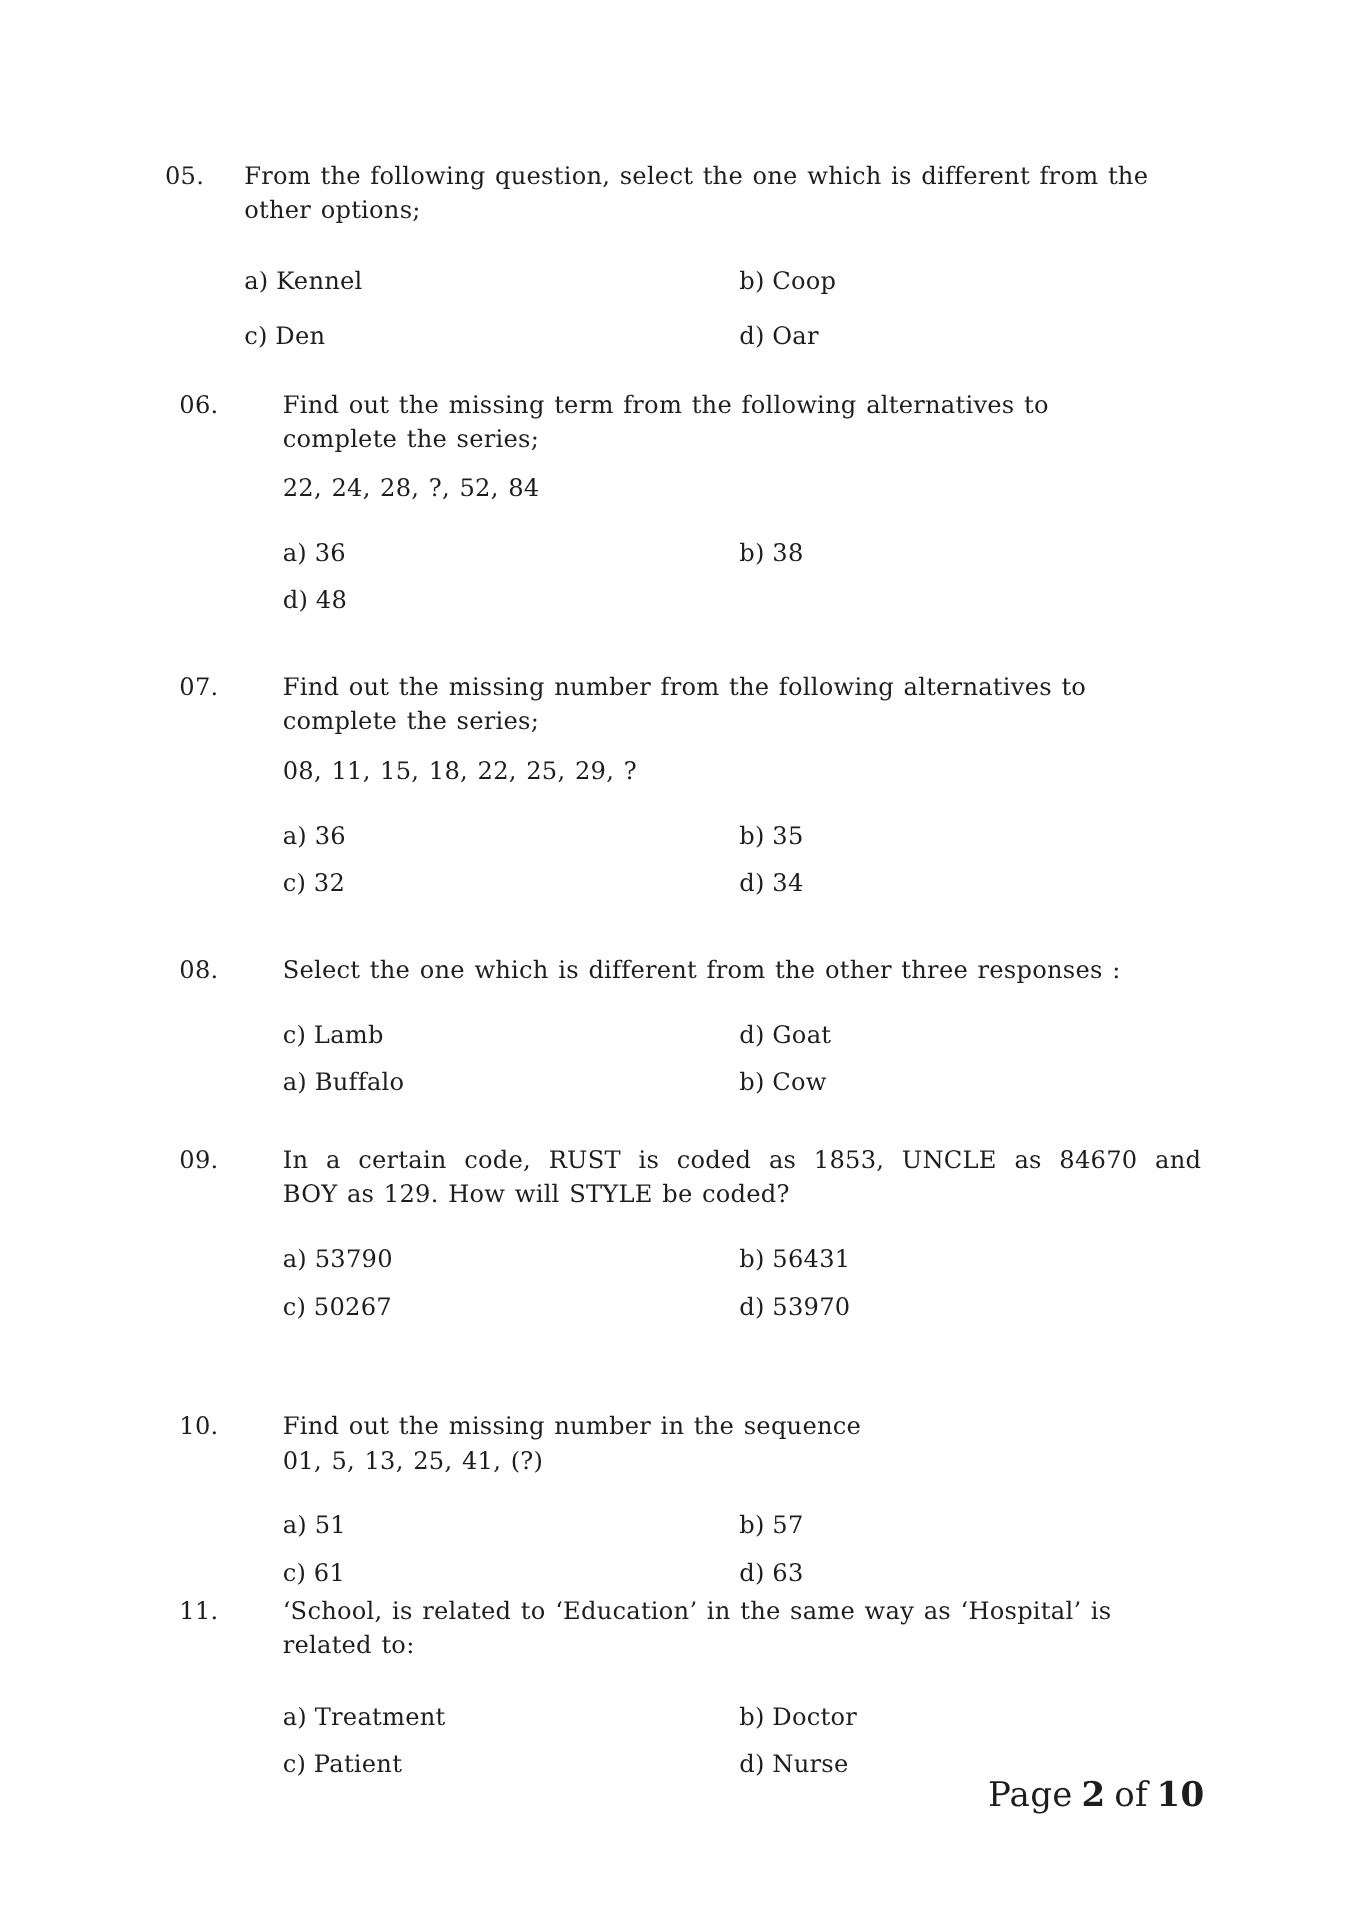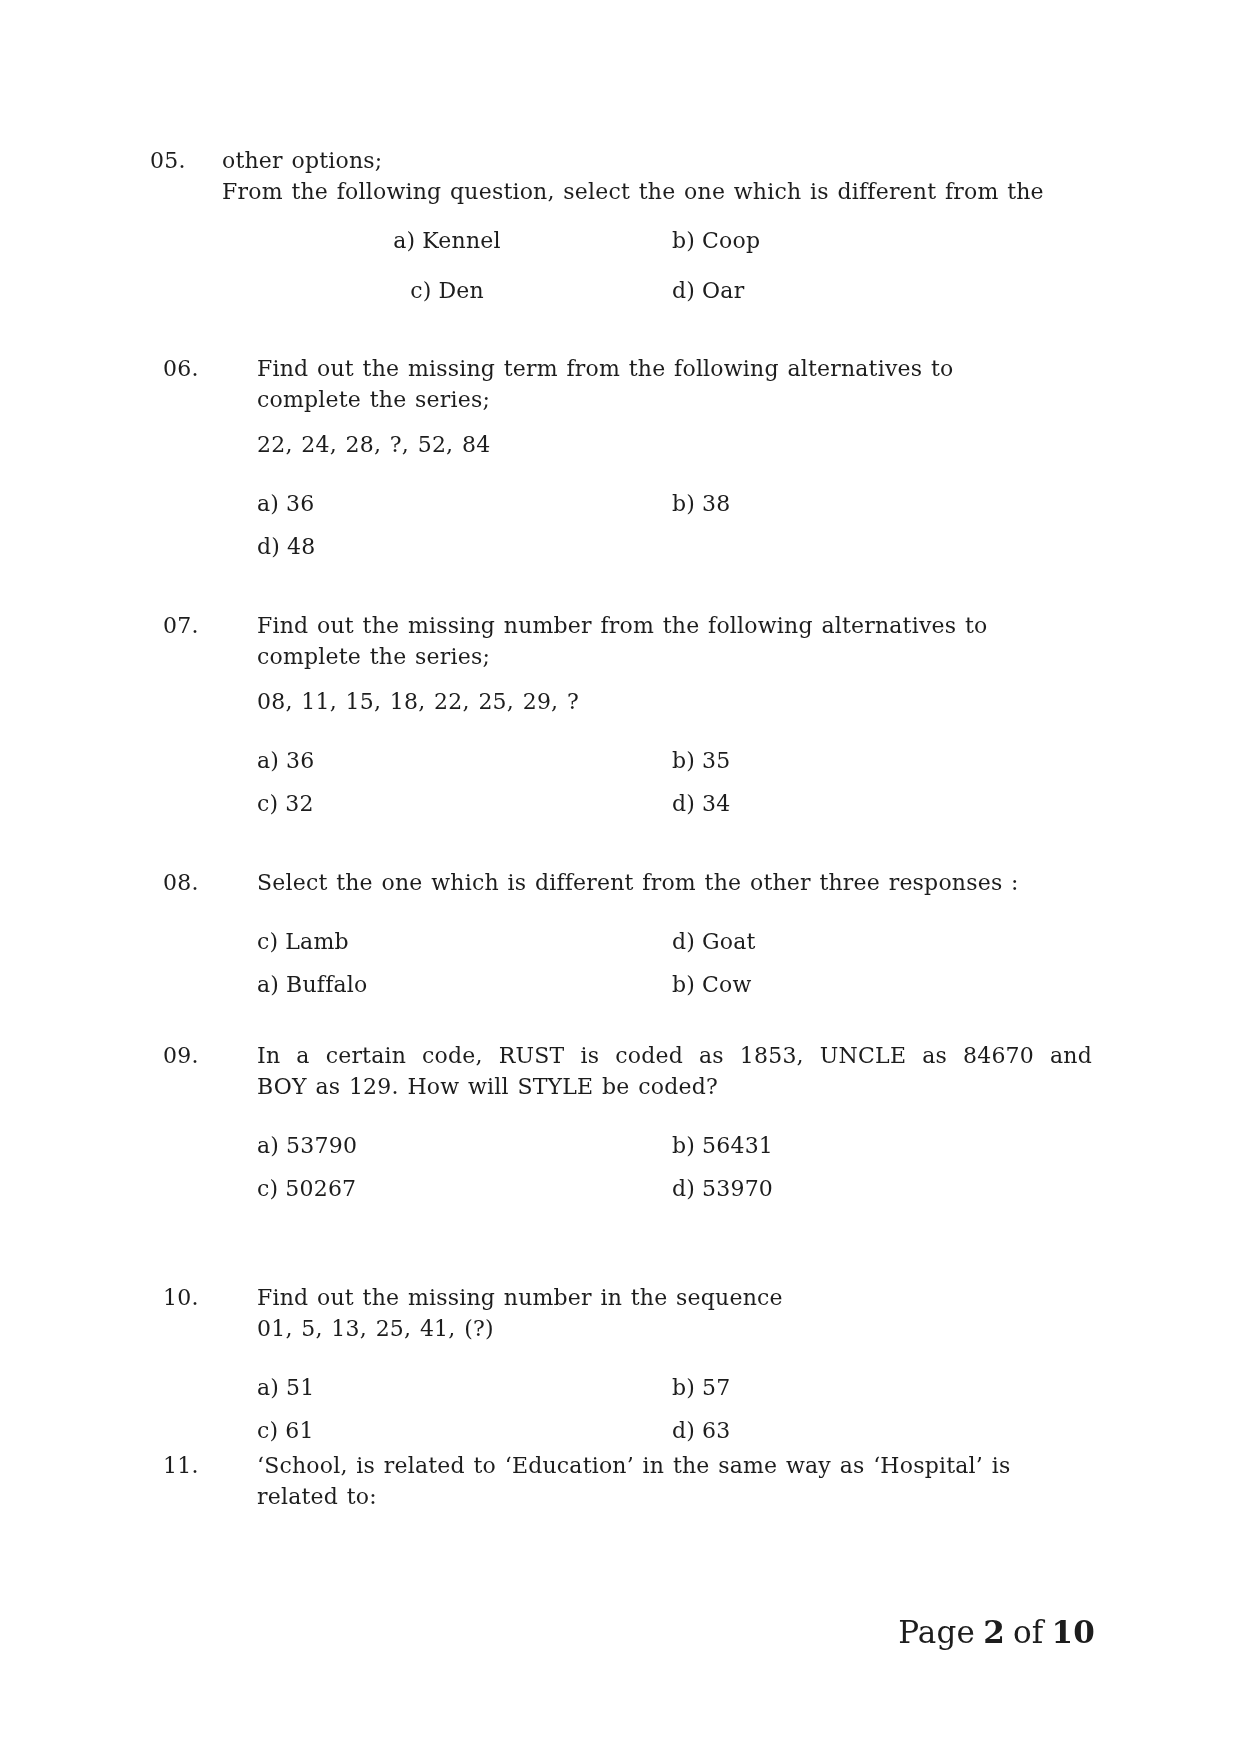--- a/index.html
+++ b/index.html
@@ -28,21 +28,21 @@
   .q05 .q-num { width: 72px; }
   .q-body { flex: 1 1 auto; min-width: 0; }
   .q-line { line-height: 31px; white-space: nowrap; }
   .q-line.justify-full {
     white-space: normal;
     text-align: justify;
     text-align-last: justify;
   }
   .series { margin-top: 14px; }
   .options { margin-top: 28px; }
-  .q05 .options, .q11 .options { margin-top: 18px; text-align: center; }
+  .q05 .options, .q11 .options { margin-top: 34px; }
   .opt-row { display: flex; line-height: 31px; }
   .opt-row + .opt-row { margin-top: 12px; }
   .q05 .opt-row + .opt-row { margin-top: 19px; }
   .opt { white-space: nowrap; }
   .opt.first { width: 415px; flex: none; }
   .q05 .opt.first { width: 450px; }
   .opt .txt { margin-left: 7px; }
   .footer {
     position: absolute;
     top: 1615px;
@@ -55,22 +55,22 @@
   .footer .b { font-weight: bold; }
 </style>
 </head>
 <body>
 
 <div class="page">
 
   <section class="question q05" style="top:145px">
     <div class="q-num">05.</div>
     <div class="q-body">
+      <div class="q-line">From the following question, select the one which is different from the</div>
       <div class="q-line">other options;</div>
-      <div class="q-line">From the following question, select the one which is different from the</div>
       <div class="options">
         <div class="opt-row">
           <span class="opt first"><span class="lbl">a)</span><span class="txt">Kennel</span></span>
           <span class="opt"><span class="lbl">b)</span><span class="txt">Coop</span></span>
         </div>
         <div class="opt-row">
           <span class="opt first"><span class="lbl">c)</span><span class="txt">Den</span></span>
           <span class="opt"><span class="lbl">d)</span><span class="txt">Oar</span></span>
         </div>
       </div>
@@ -165,20 +165,30 @@
         </div>
       </div>
     </div>
   </section>
 
   <section class="question q11" style="top:1450px">
     <div class="q-num">11.</div>
     <div class="q-body">
       <div class="q-line">‘School, is related to ‘Education’ in the same way as ‘Hospital’ is</div>
       <div class="q-line">related to:</div>
+      <div class="options">
+        <div class="opt-row">
+          <span class="opt first"><span class="lbl">a)</span><span class="txt">Treatment</span></span>
+          <span class="opt"><span class="lbl">b)</span><span class="txt">Doctor</span></span>
+        </div>
+        <div class="opt-row">
+          <span class="opt first"><span class="lbl">c)</span><span class="txt">Patient</span></span>
+          <span class="opt"><span class="lbl">d)</span><span class="txt">Nurse</span></span>
+        </div>
+      </div>
     </div>
   </section>
 
   <div class="footer">
     <span>Page</span><span class="sp b">2</span><span class="sp">of</span><span class="sp b">10</span>
   </div>
 
 </div>
 
 </body></html>

